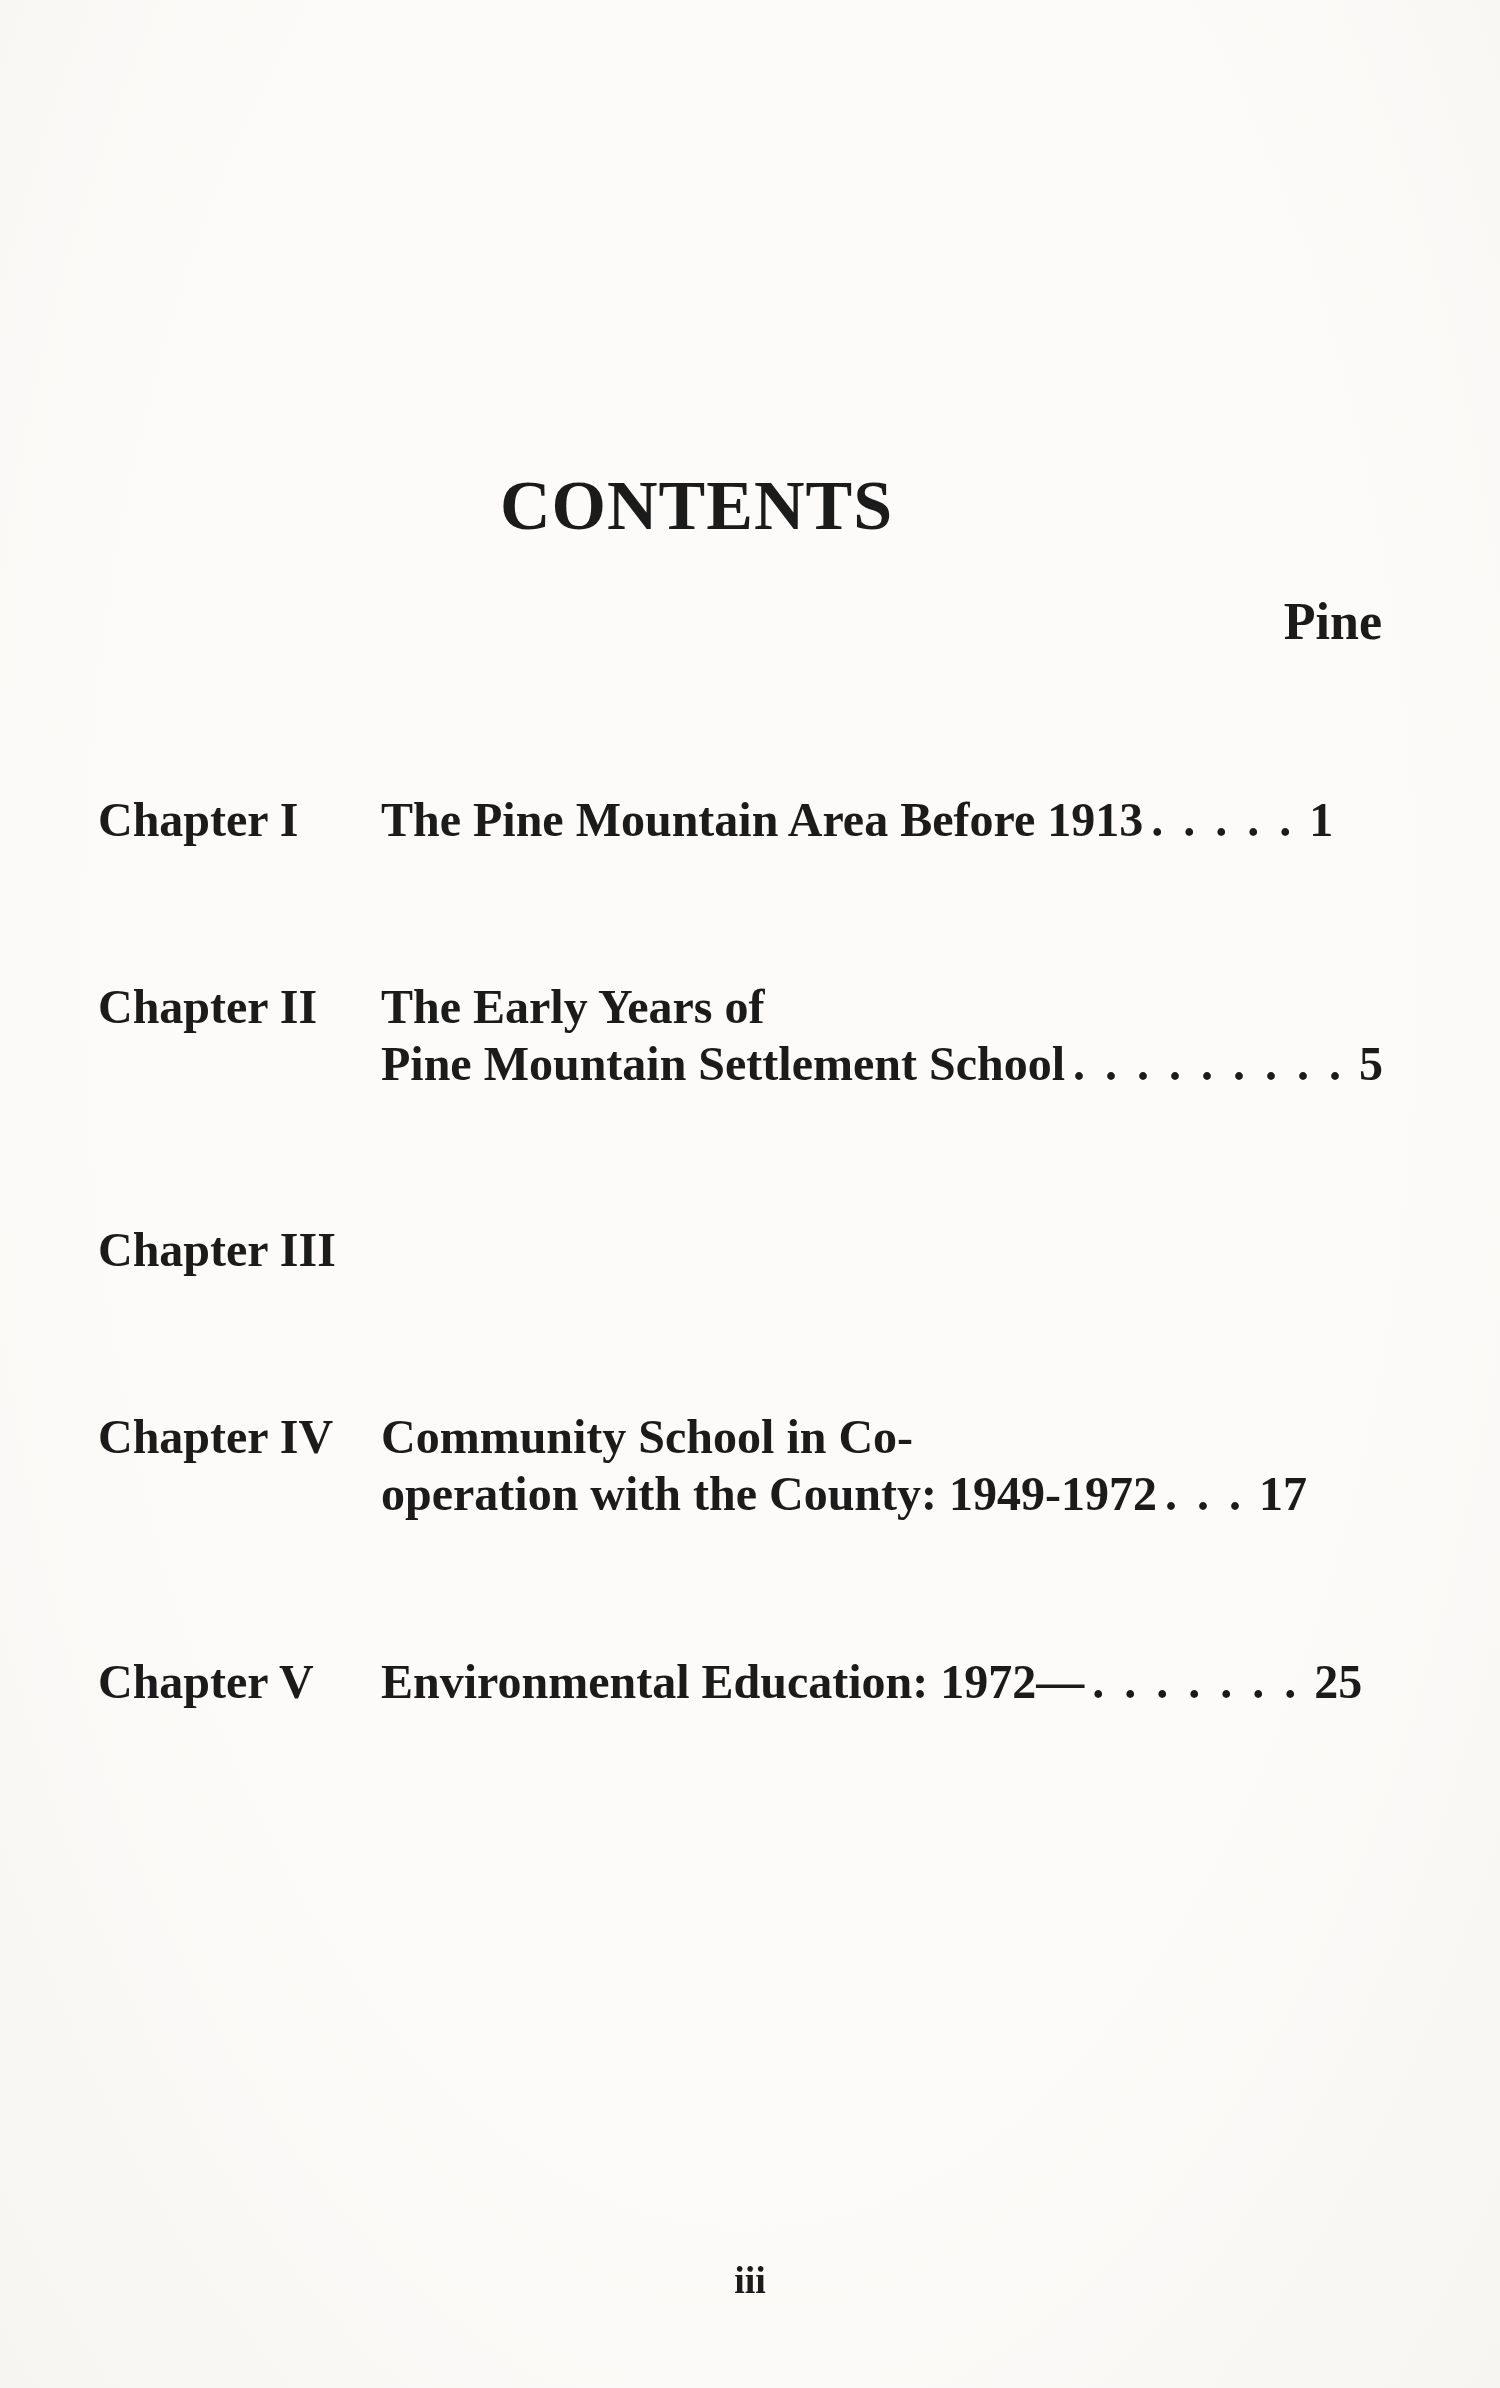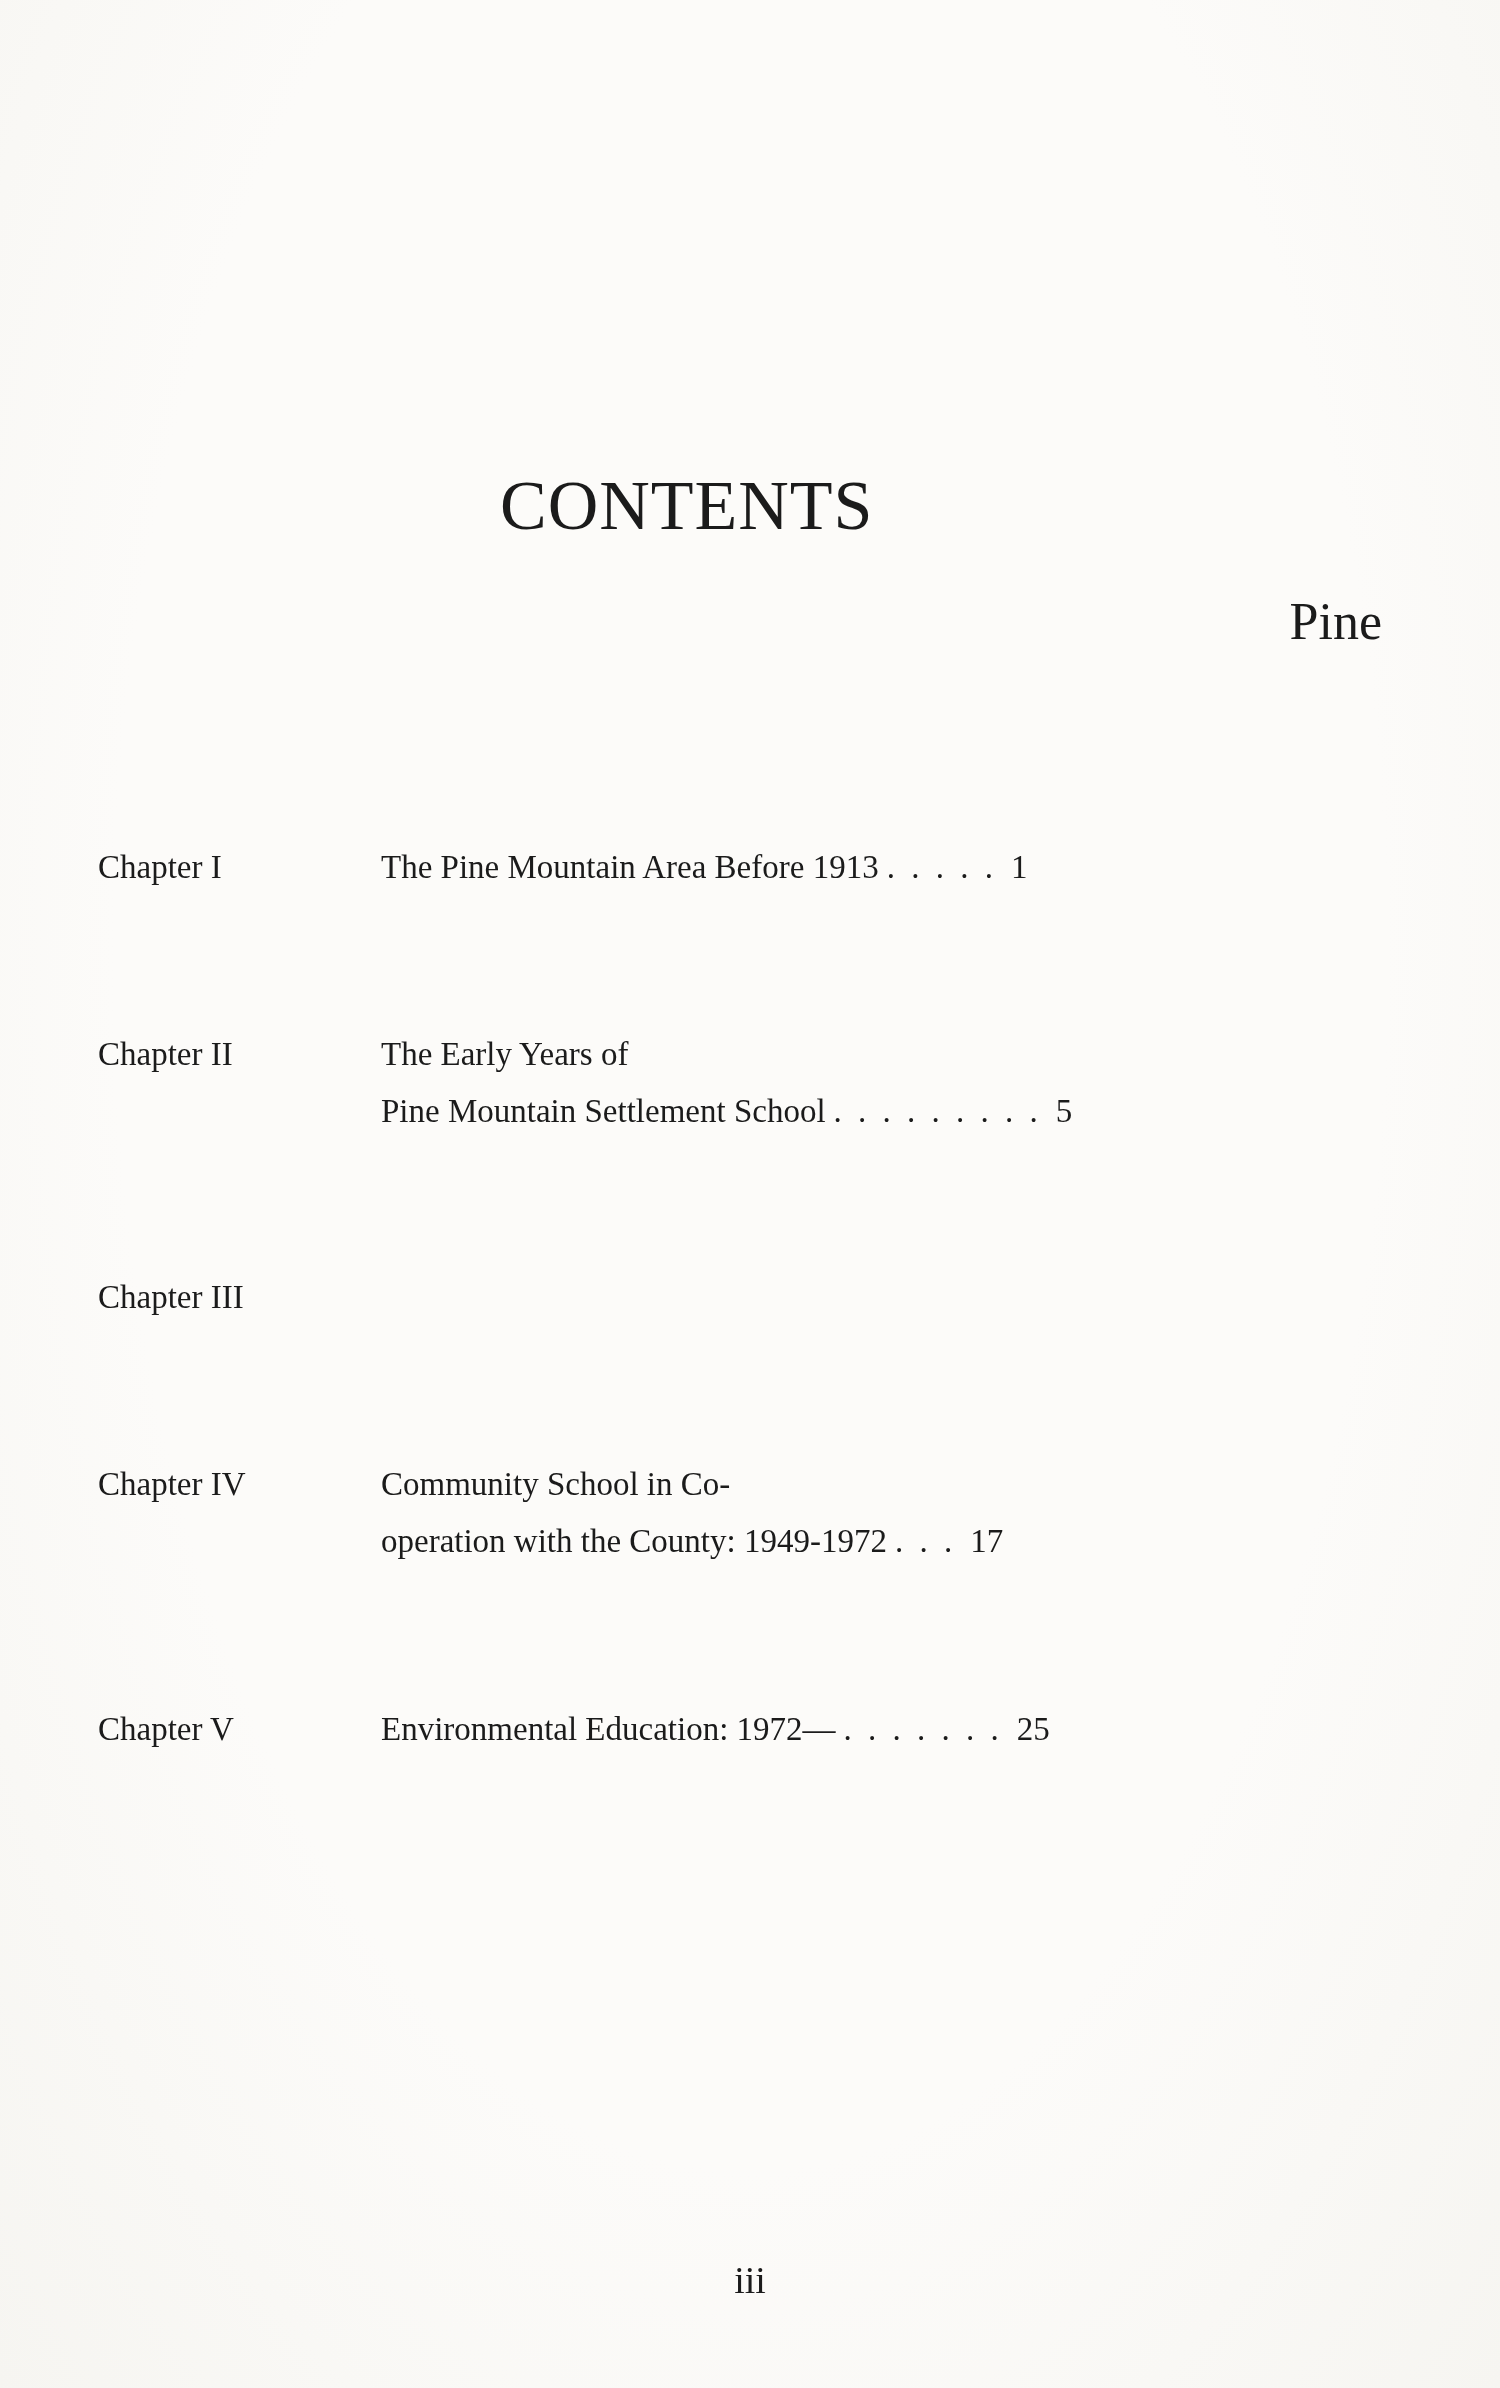--- a/index.html
+++ b/index.html
@@ -11,21 +11,21 @@
   }
   .page {
     position: relative;
     width: 1500px;
     height: 2388px;
     margin: 0 auto;
     background: #fbfaf7;
     background-image: radial-gradient(ellipse at 50% 40%, #fcfbf9 60%, #f6f5f1 100%);
     color: #1b1b1b;
     font-family: "Liberation Serif", serif;
-    font-weight: normal;
+    font-weight: bold;
     overflow: hidden;
   }
   .doc-title {
     position: absolute;
     left: 500px;
     top: 466px;
     font-size: 70px;
     letter-spacing: 1px;
     white-space: nowrap;
   }
@@ -33,24 +33,23 @@
     position: absolute;
     right: 118px;
     top: 592px;
     font-size: 52px;
   }
   .toc-entry {
     position: absolute;
     left: 98px;
     display: flex;
     align-items: flex-start;
-    font-size: 33px;
+    font-size: 48px;
     line-height: 57px;
     white-space: nowrap;
-    margin-top: 48px;
   }
   .entry-1 { top: 791px; }
   .entry-2 { top: 978px; }
   .entry-3 { top: 1221px; }
   .entry-4 { top: 1408px; justify-content: center; }
   .entry-5 { top: 1653px; }
   .chap-label {
     width: 283px;
     flex: 0 0 283px;
   }

